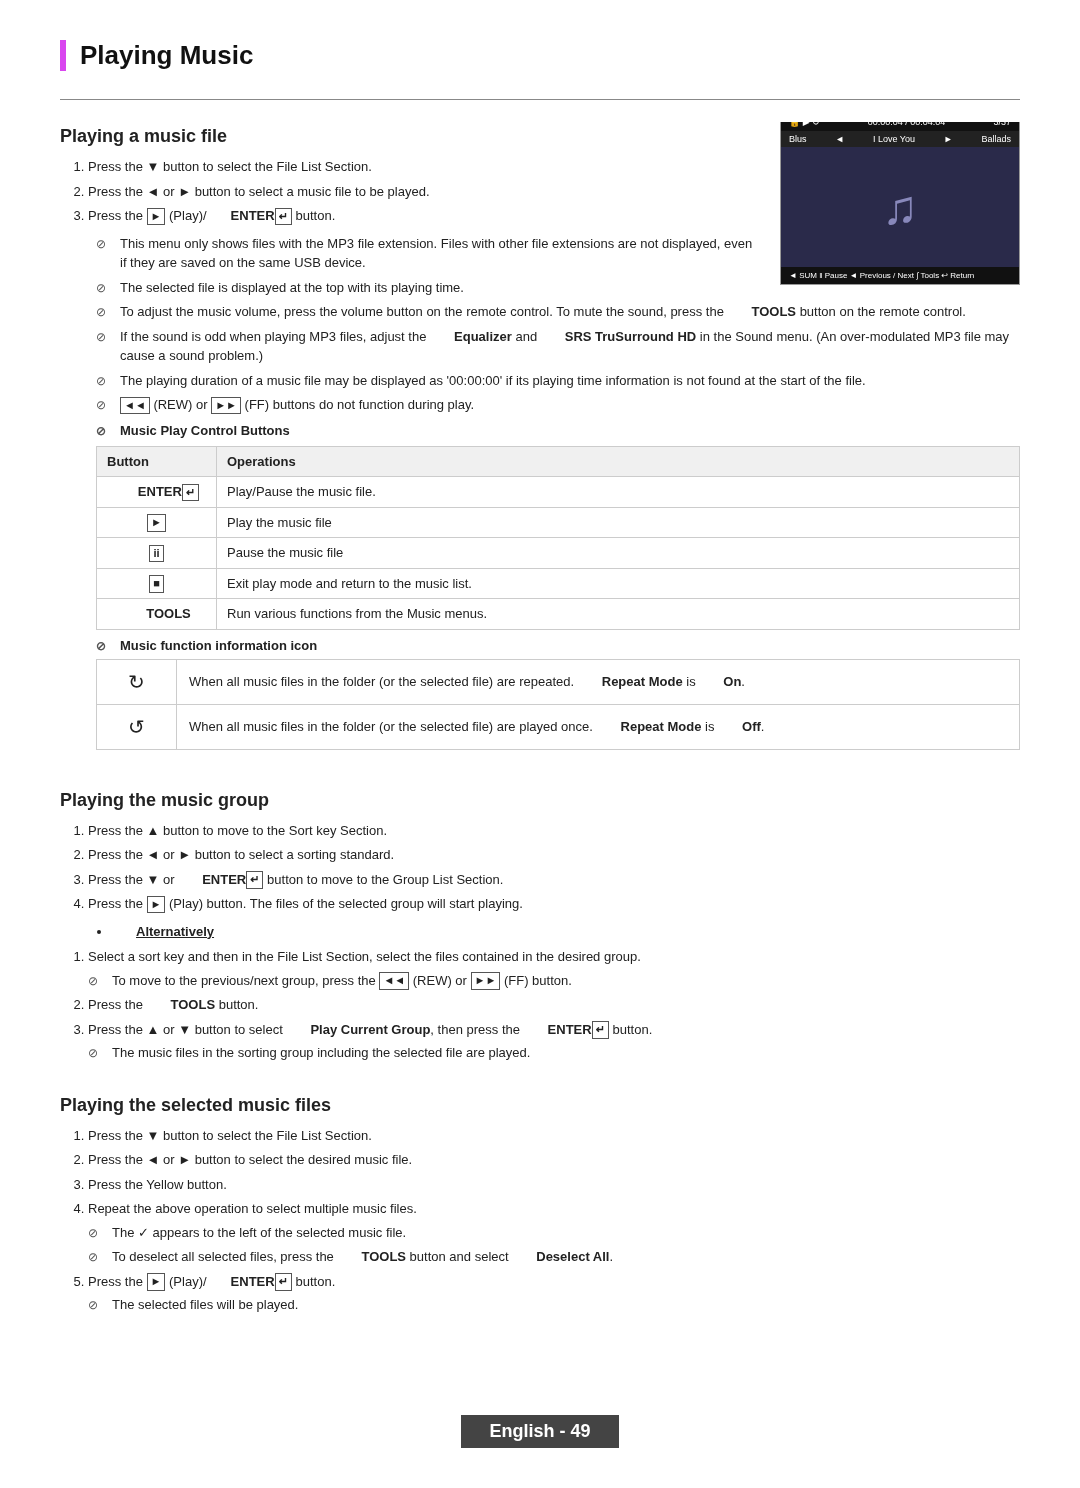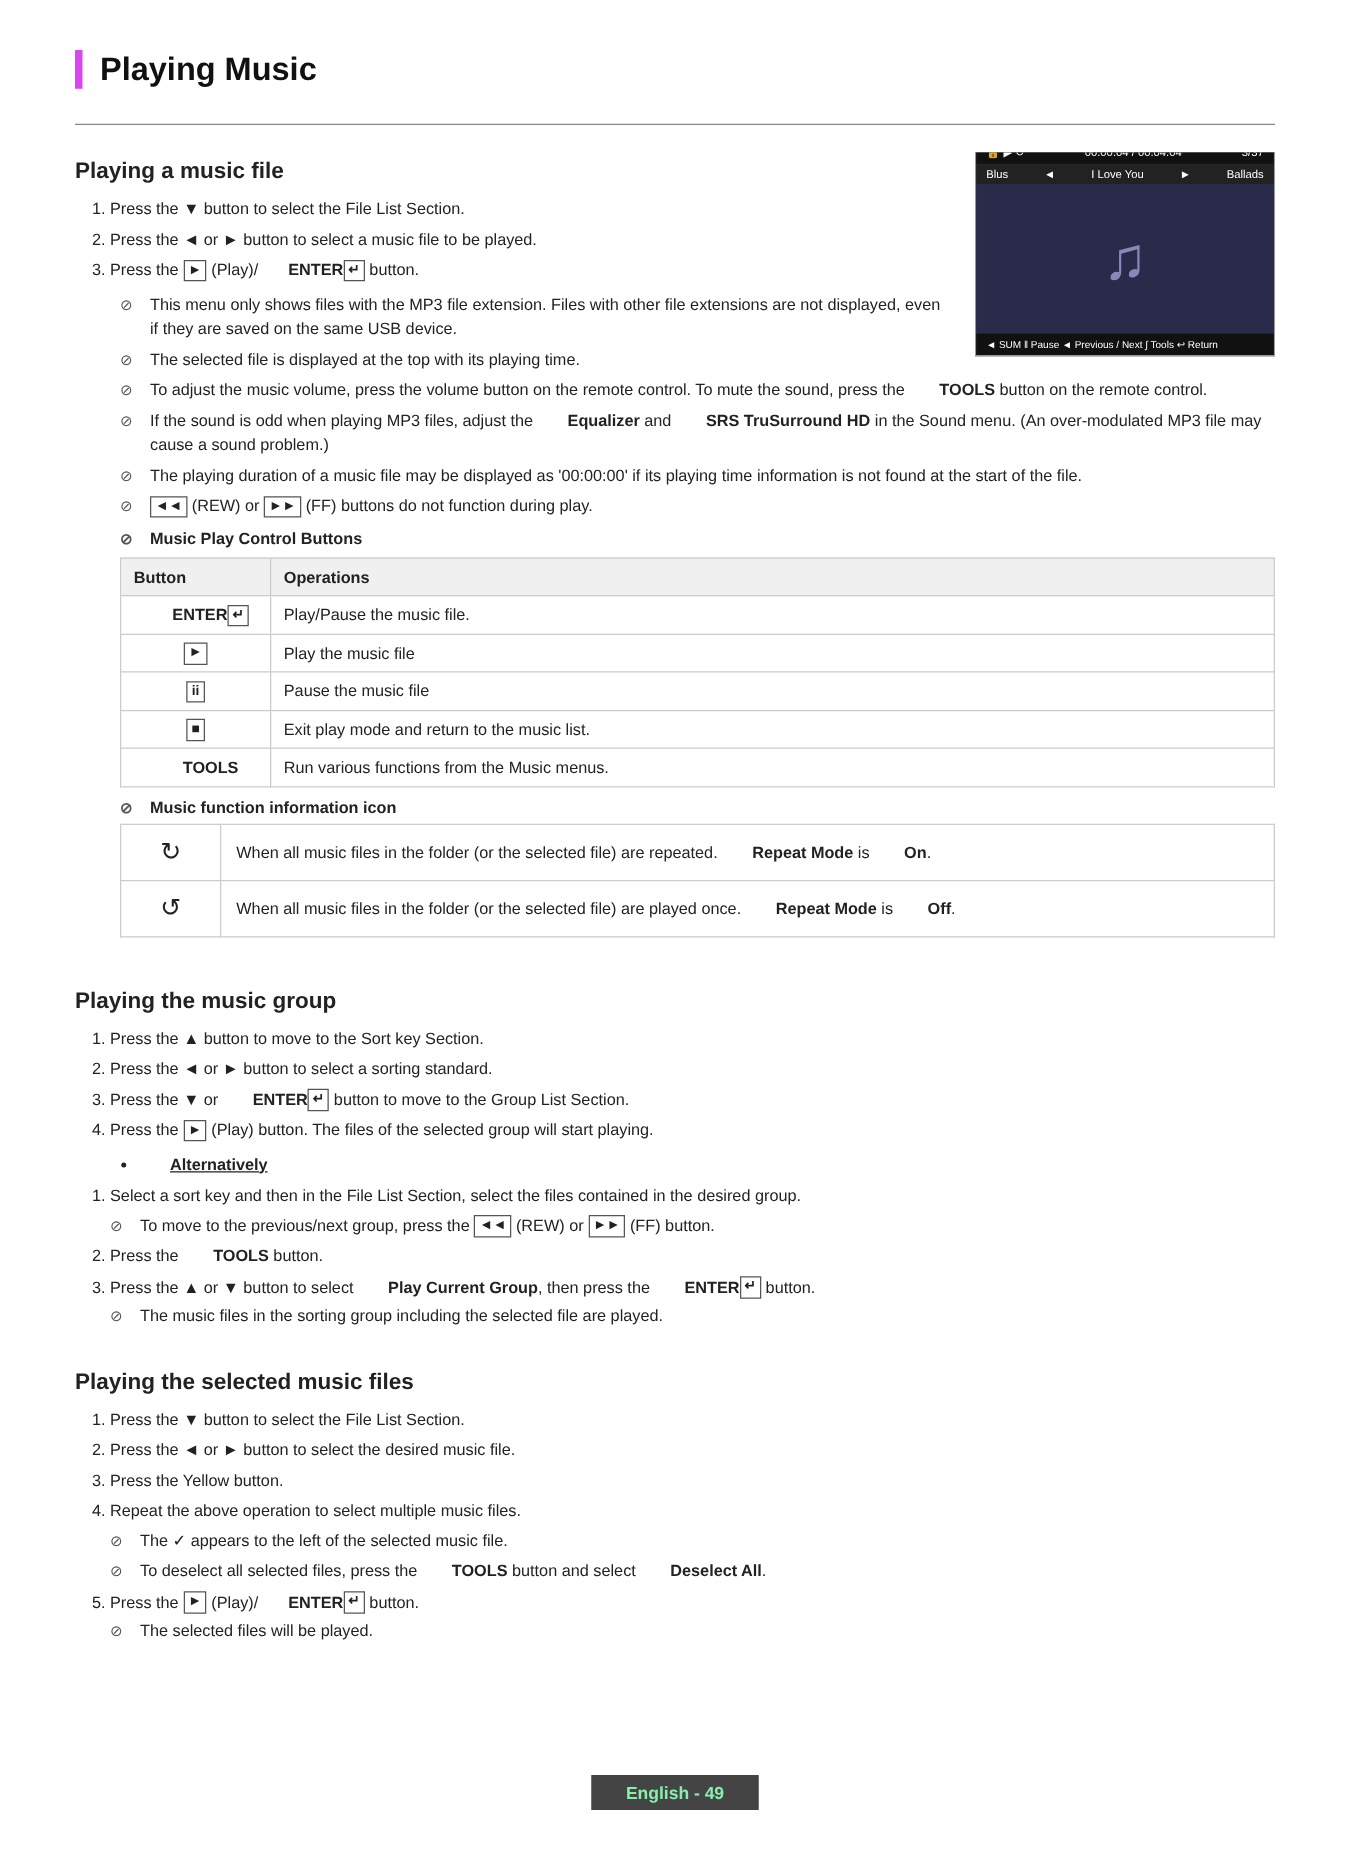--- a/index.html
+++ b/index.html
@@ -205,23 +205,23 @@
     .page-footer {
       position: fixed;
       bottom: 40px;
       left: 0;
       width: 1080px;
       display: flex;
       justify-content: center;
     }
     .footer-badge {
       background: #444;
-      color: #86efac;
+      color: #ffffff;
       padding: 6px 28px;
-      font-size: 14px;
+      font-size: 18px;
       font-weight: bold;
     }
 
     .clearfix::after {
       content: '';
       display: block;
       clear: both;
     }
   </style>
 </head>

